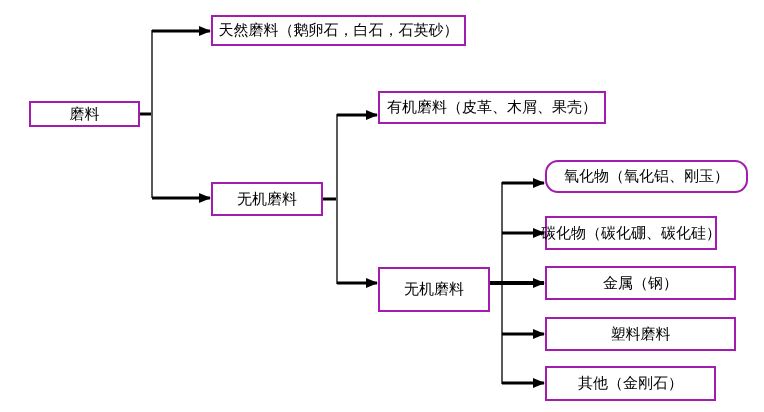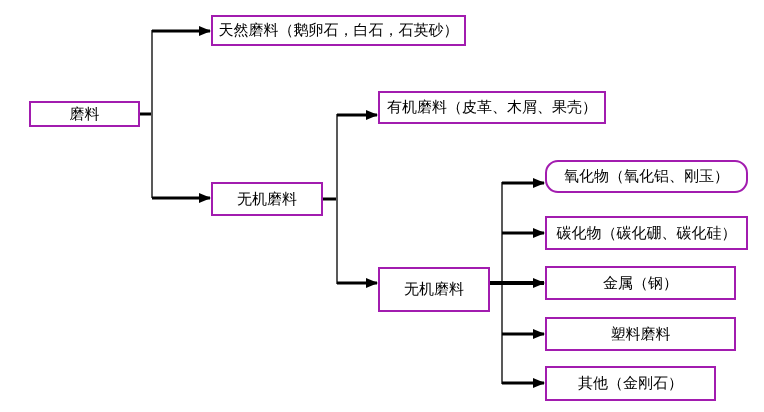--- a/index.html
+++ b/index.html
@@ -37,21 +37,21 @@
     white-space: nowrap;
     line-height: 1;
   }
   
   .n-abrasive   { left: 29px;  top: 101px;  width: 111px; height: 26px; }
   .n-natural    { left: 211px; top: 15px;  width: 255px; height: 31px; }
   .n-artificial { left: 211px; top: 182px; width: 112px; height: 34px; }
   .n-organic    { left: 378px; top: 91px;  width: 228px; height: 33px; }
   .n-inorganic  { left: 378px; top: 267px; width: 112px; height: 45px; }
   .n-oxide      { left: 545px; top: 160px; width: 203px; height: 33px; border-radius: 13px; }
-  .n-carbide    { left: 545px; top: 216px; width: 203px; height: 34px; }
+  .n-carbide    { left: 545px; top: 216px; width: 172px; height: 34px; }
   .n-metal      { left: 545px; top: 266px; width: 191px; height: 34px; text-align: right; }
   .n-plastic    { left: 545px; top: 317px; width: 191px; height: 34px; text-align: right; }
   .n-other      { left: 545px; top: 366px; width: 171px; height: 35px; }
 </style>
 </head>
 <body>
 
 <div class="canvas">
 
   <svg class="connectors" width="764" height="412" viewBox="0 0 764 412" xmlns="http://www.w3.org/2000/svg">

